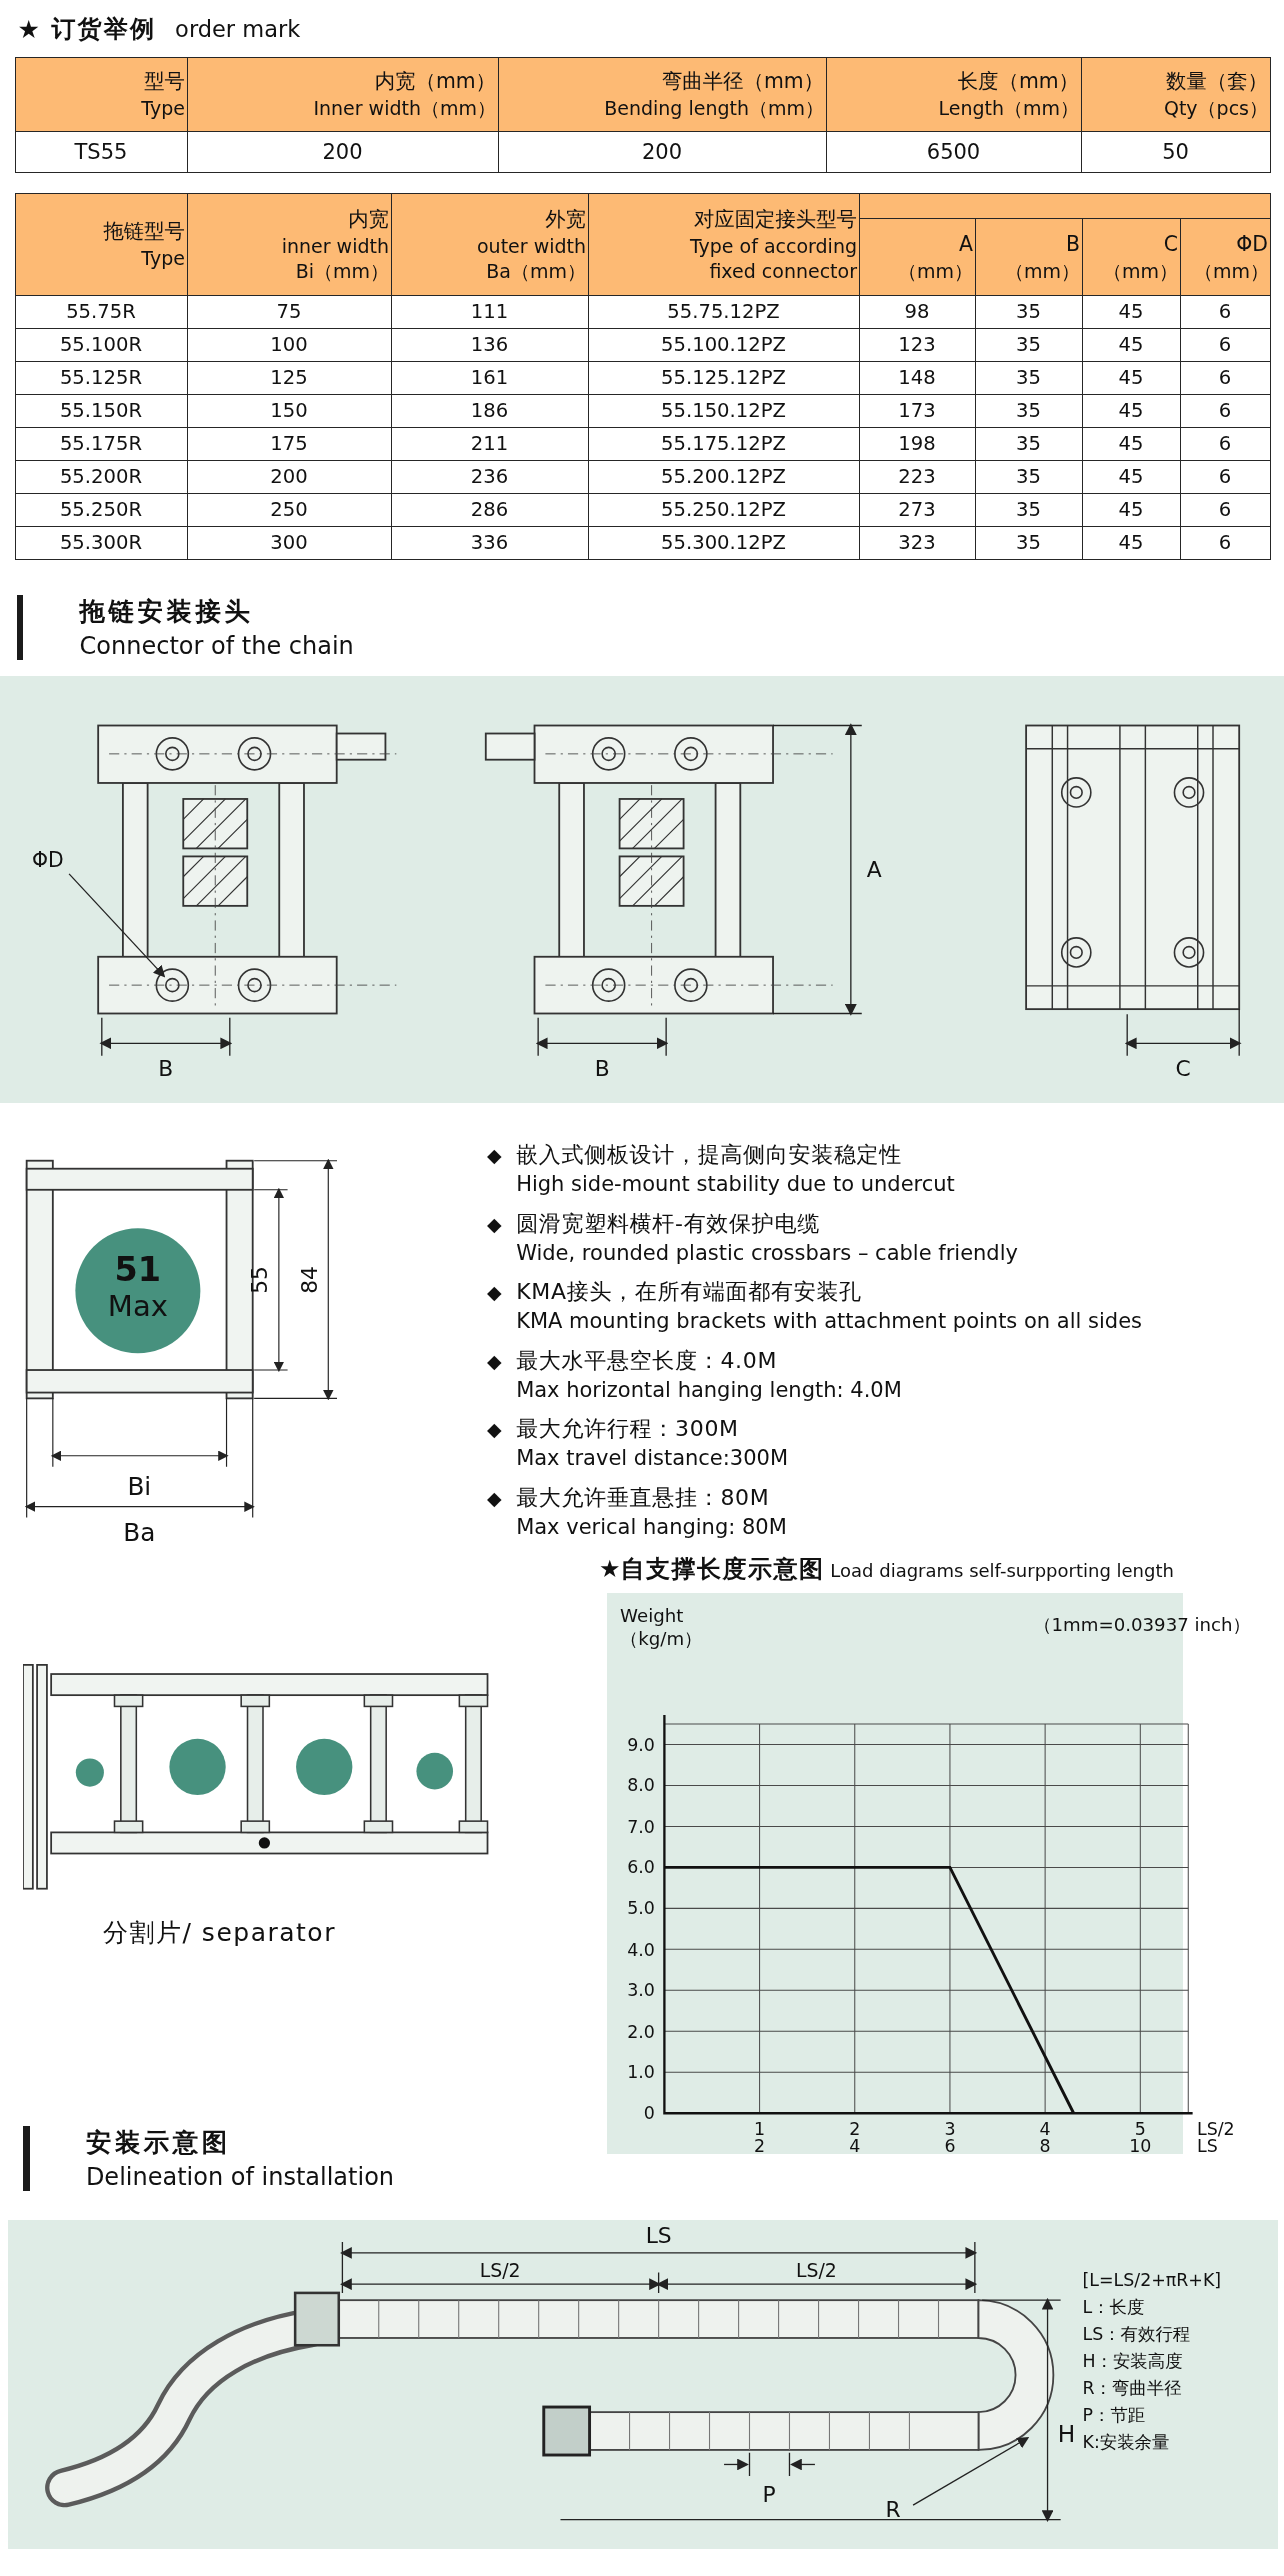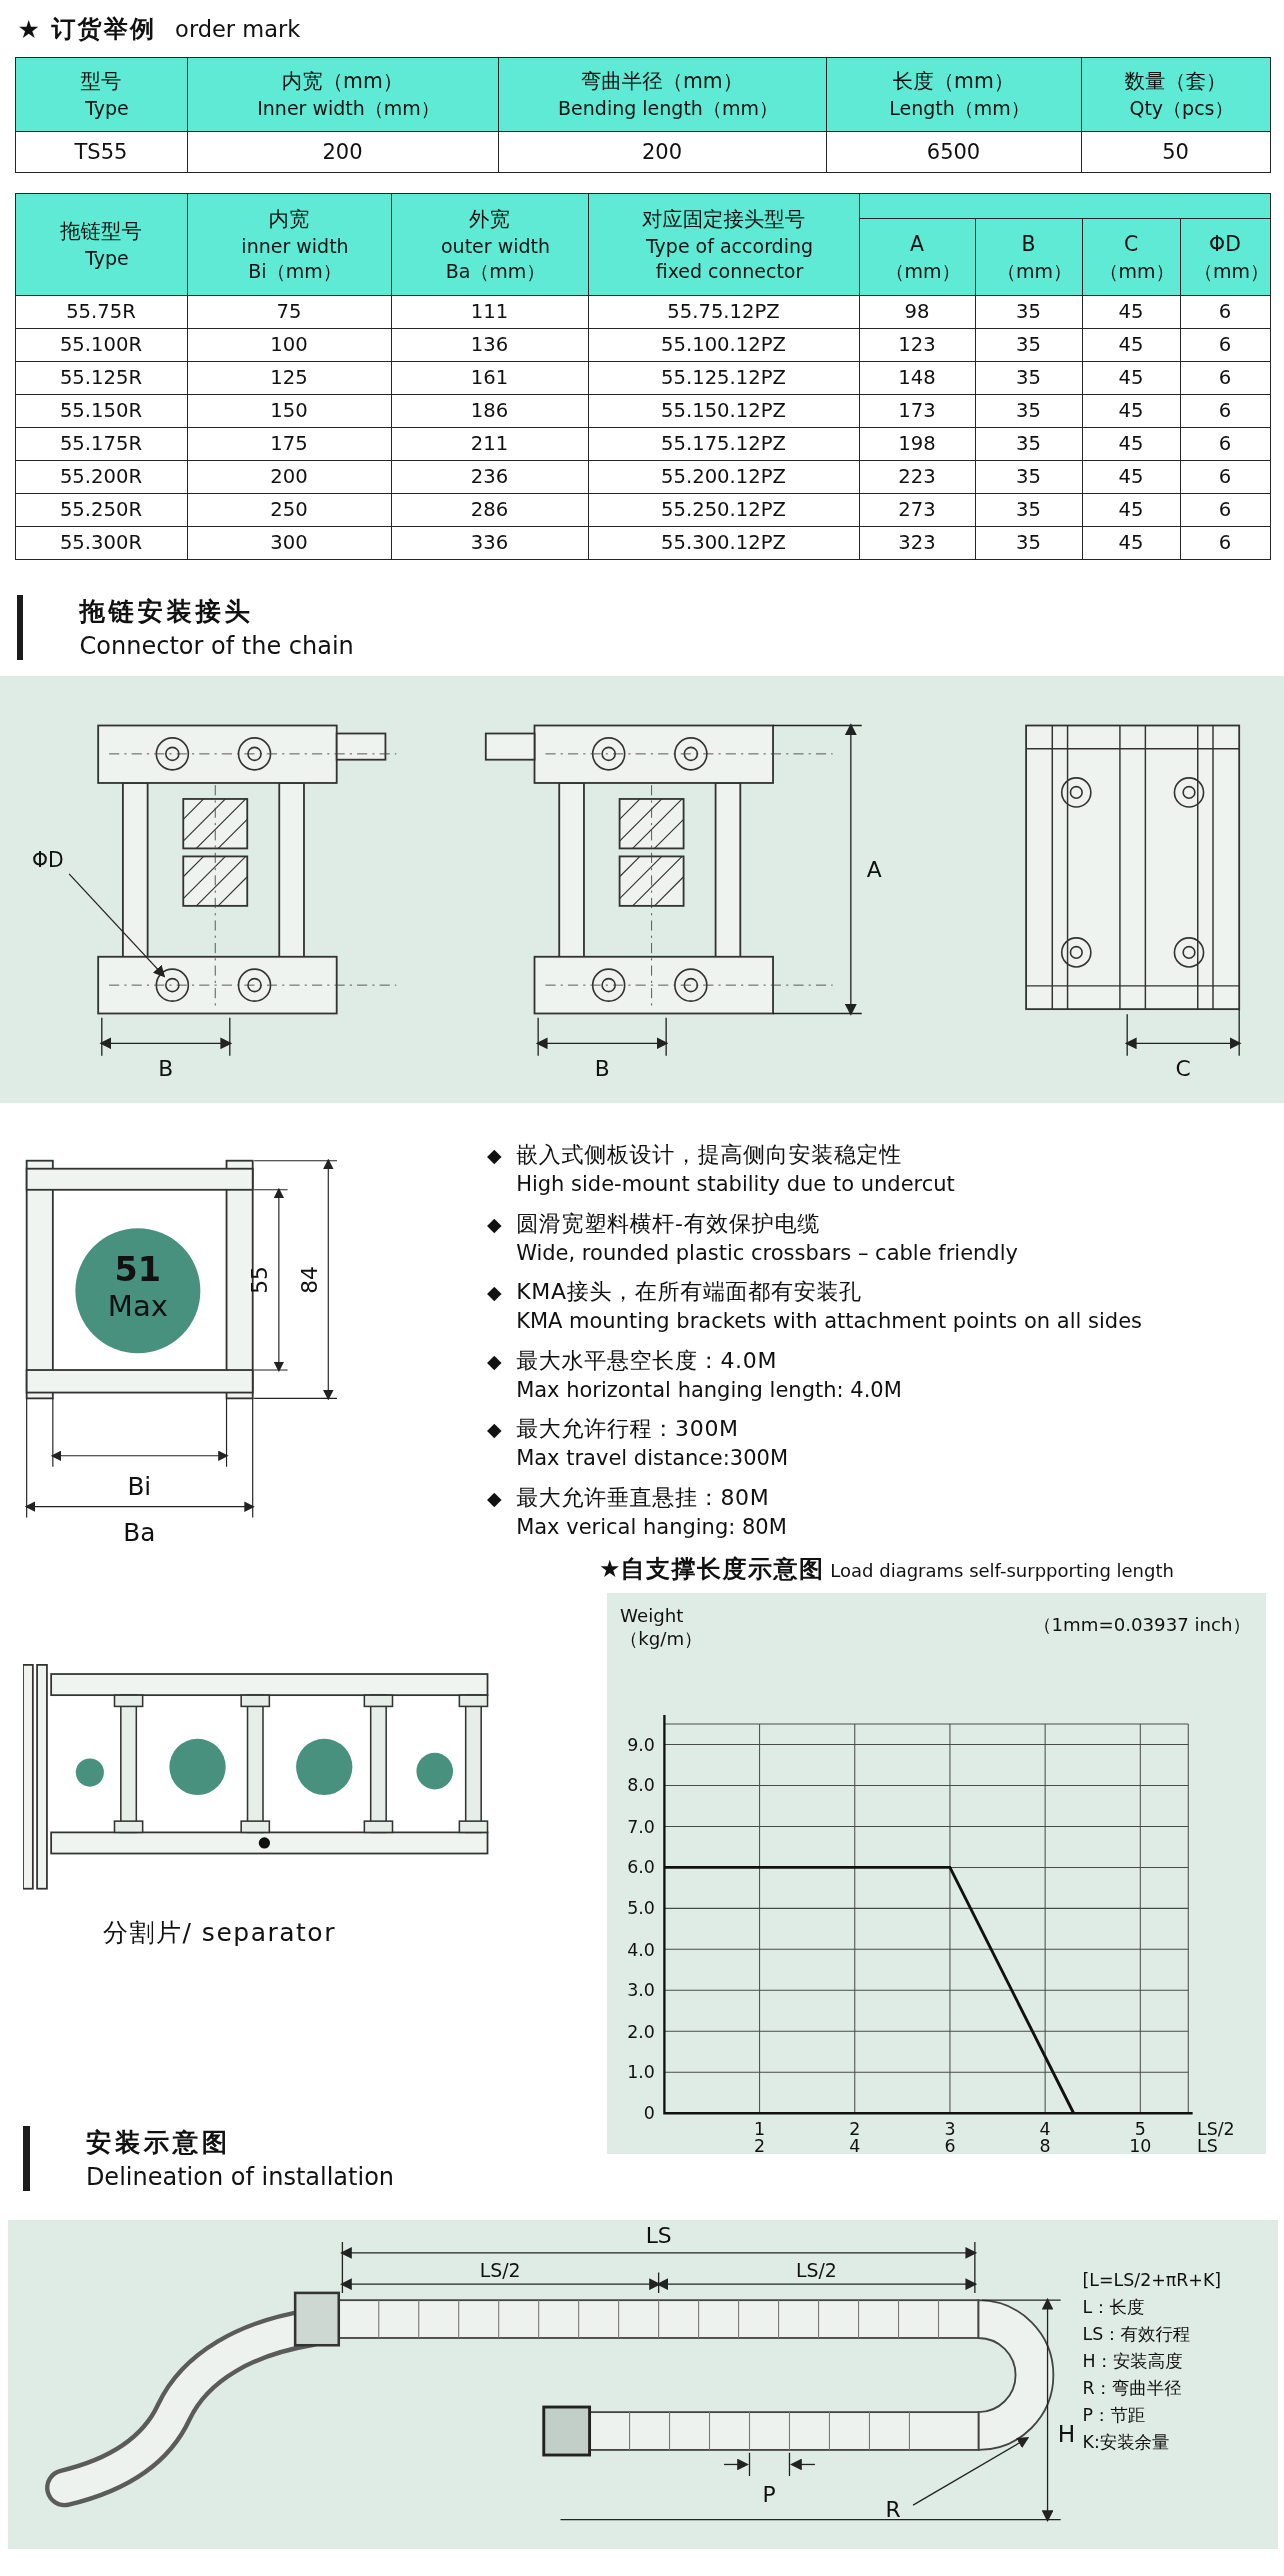--- a/index.html
+++ b/index.html
@@ -15,21 +15,21 @@
 
   .sec-head { display:flex; align-items:stretch; margin-left:16.7px;gap:44px; }
   .sec-bar { width:6.5px; background:#1b1b1b; margin-right:12.4px; }
   .sec-zh { font-size:25.4px; font-weight:bold; letter-spacing:3.6px; }
   .sec-en { font-size:24px; margin-top:2.9px; }
 
   
   table { border-collapse:collapse; table-layout:fixed; }
   .tbl { width:1256px; margin:0 14.5px; }
   .tbl th, .tbl td { border:1.5px solid #262626; text-align:center; vertical-align:middle; padding:1.5px; }
-  .tbl th { background:#5eead4; font-weight:normal; }
+  .tbl th { background:#fdba74; font-weight:normal;text-align:right; }
   .h-zh { font-size:20.4px; line-height:29px; }
   .h-en { font-size:19px; line-height:25px;padding-left:12px; }
   .order-table { margin-top:11.6px; }
   .order-table th { height:74px; }
   .order-table td { height:41px; font-size:21px; }
   .spec-table { margin-top:20.4px; }
   .spec-table .strip { height:25px; }
   .spec-table .dims-row th { height:77px; }
   .spec-table tbody td { height:33px; font-size:19.6px; }
 
@@ -50,21 +50,21 @@
   .features { padding-top:4.4px; }
   .feature { display:flex; gap:14.5px; margin-bottom:9.5px; }
   .f-diamond { font-size:19px; line-height:30.5px; }
   .f-zh { font-size:22px; line-height:30px; letter-spacing:0.7px; }
   .f-en { font-size:21px; line-height:29px; }
 
   .chart-title { margin:11.6px 0 0 112px; white-space:nowrap; }
   .ct-star { font-size:24px; font-weight:bold; }
   .ct-zh { font-size:24px; font-weight:bold; letter-spacing:1.5px; }
   .ct-en { font-size:18px; margin-left:5.8px; }
-  .chart-panel { width:659px; height:561px; margin:7.3px 0 0 120px; }
+  .chart-panel { width:576px; height:561px; margin:7.3px 0 0 120px; }
 
   
   .install-panel { position:relative; width:1270px; height:329px; margin:29px auto 0 auto; }
   .install-legend { position:absolute; left:1075px; top:47px; font-size:17.4px; line-height:27px; }
 
   svg text { fill:#111; font-family:"DejaVu Sans","Liberation Sans",sans-serif; }
 </style>
 </head>
 <body>
 

